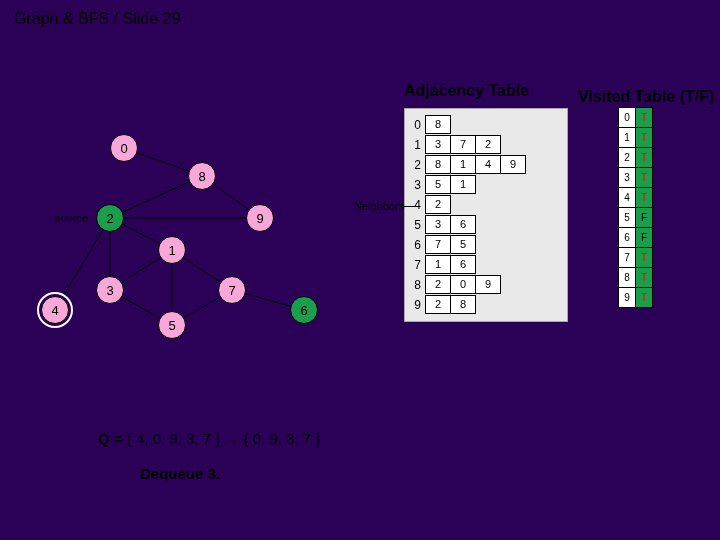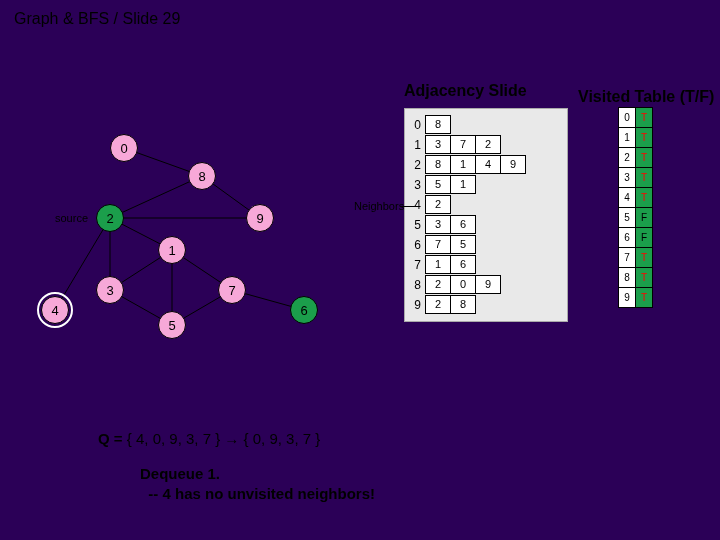--- a/index.html
+++ b/index.html
@@ -28,21 +28,21 @@
   .src-label{position:absolute;font-size:11px;color:#000}
   .queue{position:absolute;left:98px;top:430px;font-size:15px;color:#000}
   .ql{font-weight:bold}
   .msg{position:absolute;left:140px;top:464px;font-size:15px;color:#000;font-weight:bold;line-height:1.35}
 </style>
 </head>
 <body>
 
 <div class="header">Graph &amp; BFS / Slide 29</div>
 
-<div class="title" style="left:404px;top:82px">Adjacency Slide</div>
+<div class="title" style="left:404px;top:82px">Adjacency Table</div>
 <div class="title" style="left:578px;top:88px">Visited Table (T/F)</div>
 
 <div class="adj-img">
   <div id="adj-rows">
       <div class="adj-row" style="top: 6px;">
         <div class="adj-idx">0</div>
         <div class="adj-cells">
           <div class="adj-cell">8</div>
         </div>
       </div>
@@ -194,15 +194,14 @@
 <div class="node pink" style="left:158px;top:311px">5</div>
 <div class="node green" style="left:290px;top:296px">6</div>
 <div class="dequeued" style="left:37px;top:292px"></div>
 
 <div class="queue">
   <span class="ql">Q =</span>
   <span>{ 4, 0, 9, 3, 7 } → { 0, 9, 3, 7 }</span>
 </div>
 
 <div class="msg">
-  <div>Dequeue 1.</div>
-  <div style="white-space:pre">  -- 4 has no unvisited neighbors!</div>
+  <div>Dequeue 3.</div>
 </div>
 
 </body></html>

